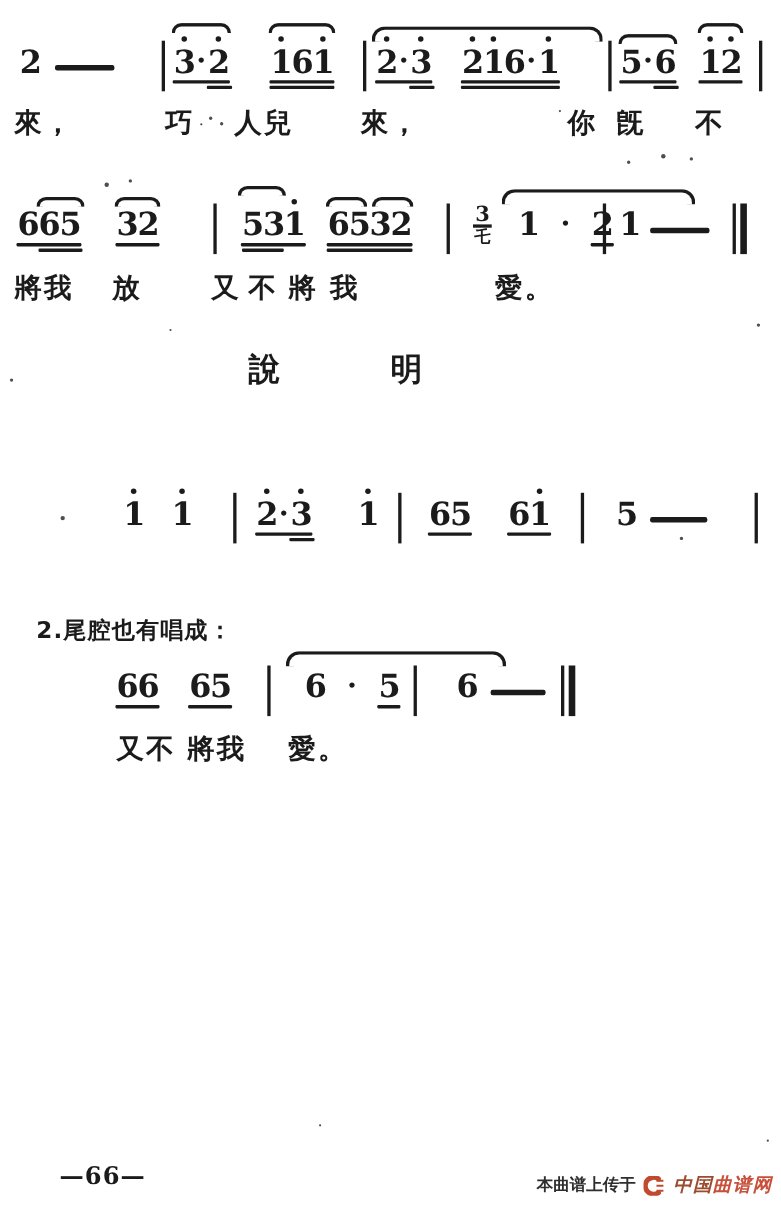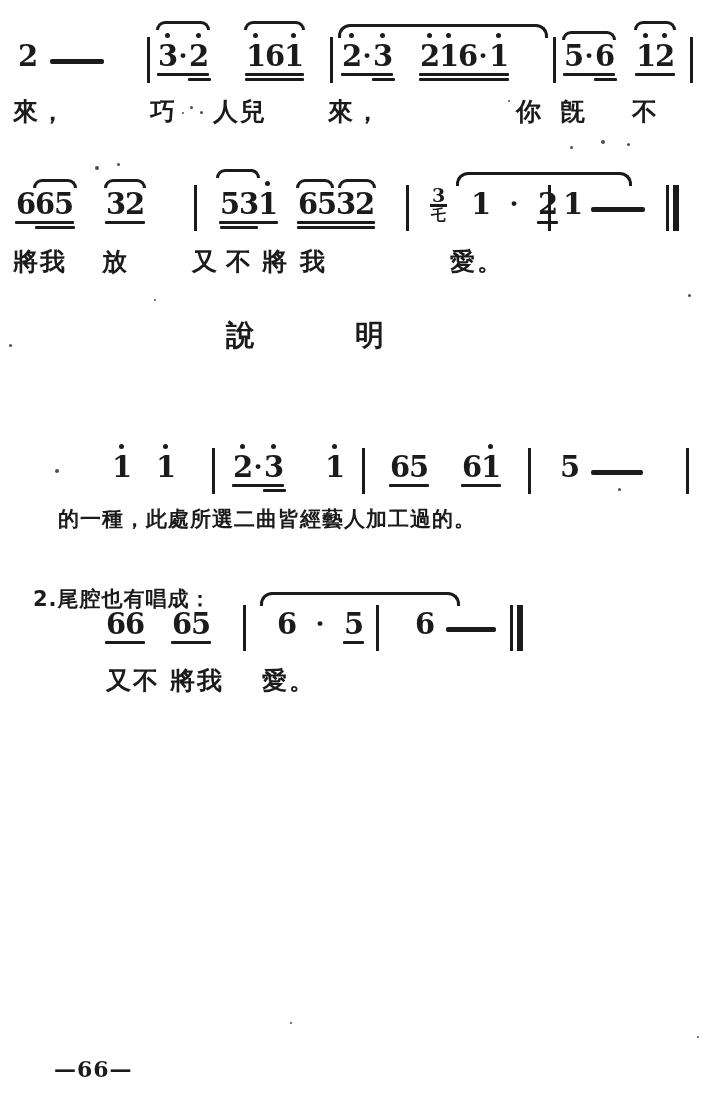--- a/index.html
+++ b/index.html
@@ -401,23 +401,22 @@
       <div class="g" style="left: 560px;">
         <div class="dcol">
           <div class="hidot"></div>
           <div class="nchar">5</div>
         </div>
       </div>
       <div class="dash" style="left: 591px; width: 52px;"></div>
       <div class="bar" style="left: 686px;"></div>
     </div>
 
-  <div class="ptext" style="top:505px;left:58px">的一種，此處所選二曲皆經藝人加工過的。</div>
-
-  <div class="ptext" style="top:585px;left:33px">2.尾腔也有唱成：</div>
+
+  <div class="ptext" style="top:559px;left:33px">2.尾腔也有唱成：</div>
 
   <div class="mline" style="top:598px">
       <div class="g" style="left: 106px;">
         <div class="dcol">
           <div class="hidot"></div>
           <div class="nchar">6</div>
         </div>
         <div class="dcol">
           <div class="hidot"></div>
           <div class="nchar">6</div>
@@ -466,20 +465,35 @@
       </div>
     </div>
   <div class="lyrics" style="top:666px">
       <span class="lyr" style="left: 106px;">又不</span>
       <span class="lyr" style="left: 170px;">將我</span>
       <span class="lyr" style="left: 262px;">愛。</span>
     </div>
 
   <div class="pageno">—66—</div>
 
+  <div class="watermark">
+    <span class="wm-prefix">本曲谱上传于</span>
+    <svg class="wm-logo" viewBox="0 0 22 20" width="20" height="18">
+      <path d="M15 3 A 8.5 8.5 0 1 0 15 17" fill="none" stroke="var(--logo)" stroke-width="5" stroke-linecap="round"></path>
+      <g stroke="var(--logo)" stroke-width="2">
+        <line x1="13" y1="5" x2="20" y2="5"></line>
+        <line x1="13" y1="10" x2="20" y2="10"></line>
+        <line x1="13" y1="15" x2="20" y2="15"></line>
+      </g>
+    </svg>
+    <span class="wm-site">
+        <i class="wm-a">中国</i>
+        <i class="wm-b">曲谱网</i>
+      </span>
+  </div>
 
   <div class="speck" style="left:601px;top:140px;width:4px;height:4px"></div>
   <div class="speck" style="left:627px;top:143px;width:3px;height:3px"></div>
   <div class="speck" style="left:95px;top:166px;width:4px;height:4px"></div>
   <div class="speck" style="left:117px;top:163px;width:3px;height:3px"></div>
   <div class="speck" style="left:190px;top:106px;width:3px;height:3px"></div>
   <div class="speck" style="left:200px;top:111px;width:3px;height:3px"></div>
   <div class="speck" style="left:182px;top:112px;width:2px;height:2px"></div>
   <div class="speck" style="left:55px;top:469px;width:4px;height:4px"></div>
   <div class="speck" style="left:9px;top:344px;width:3px;height:3px"></div>

